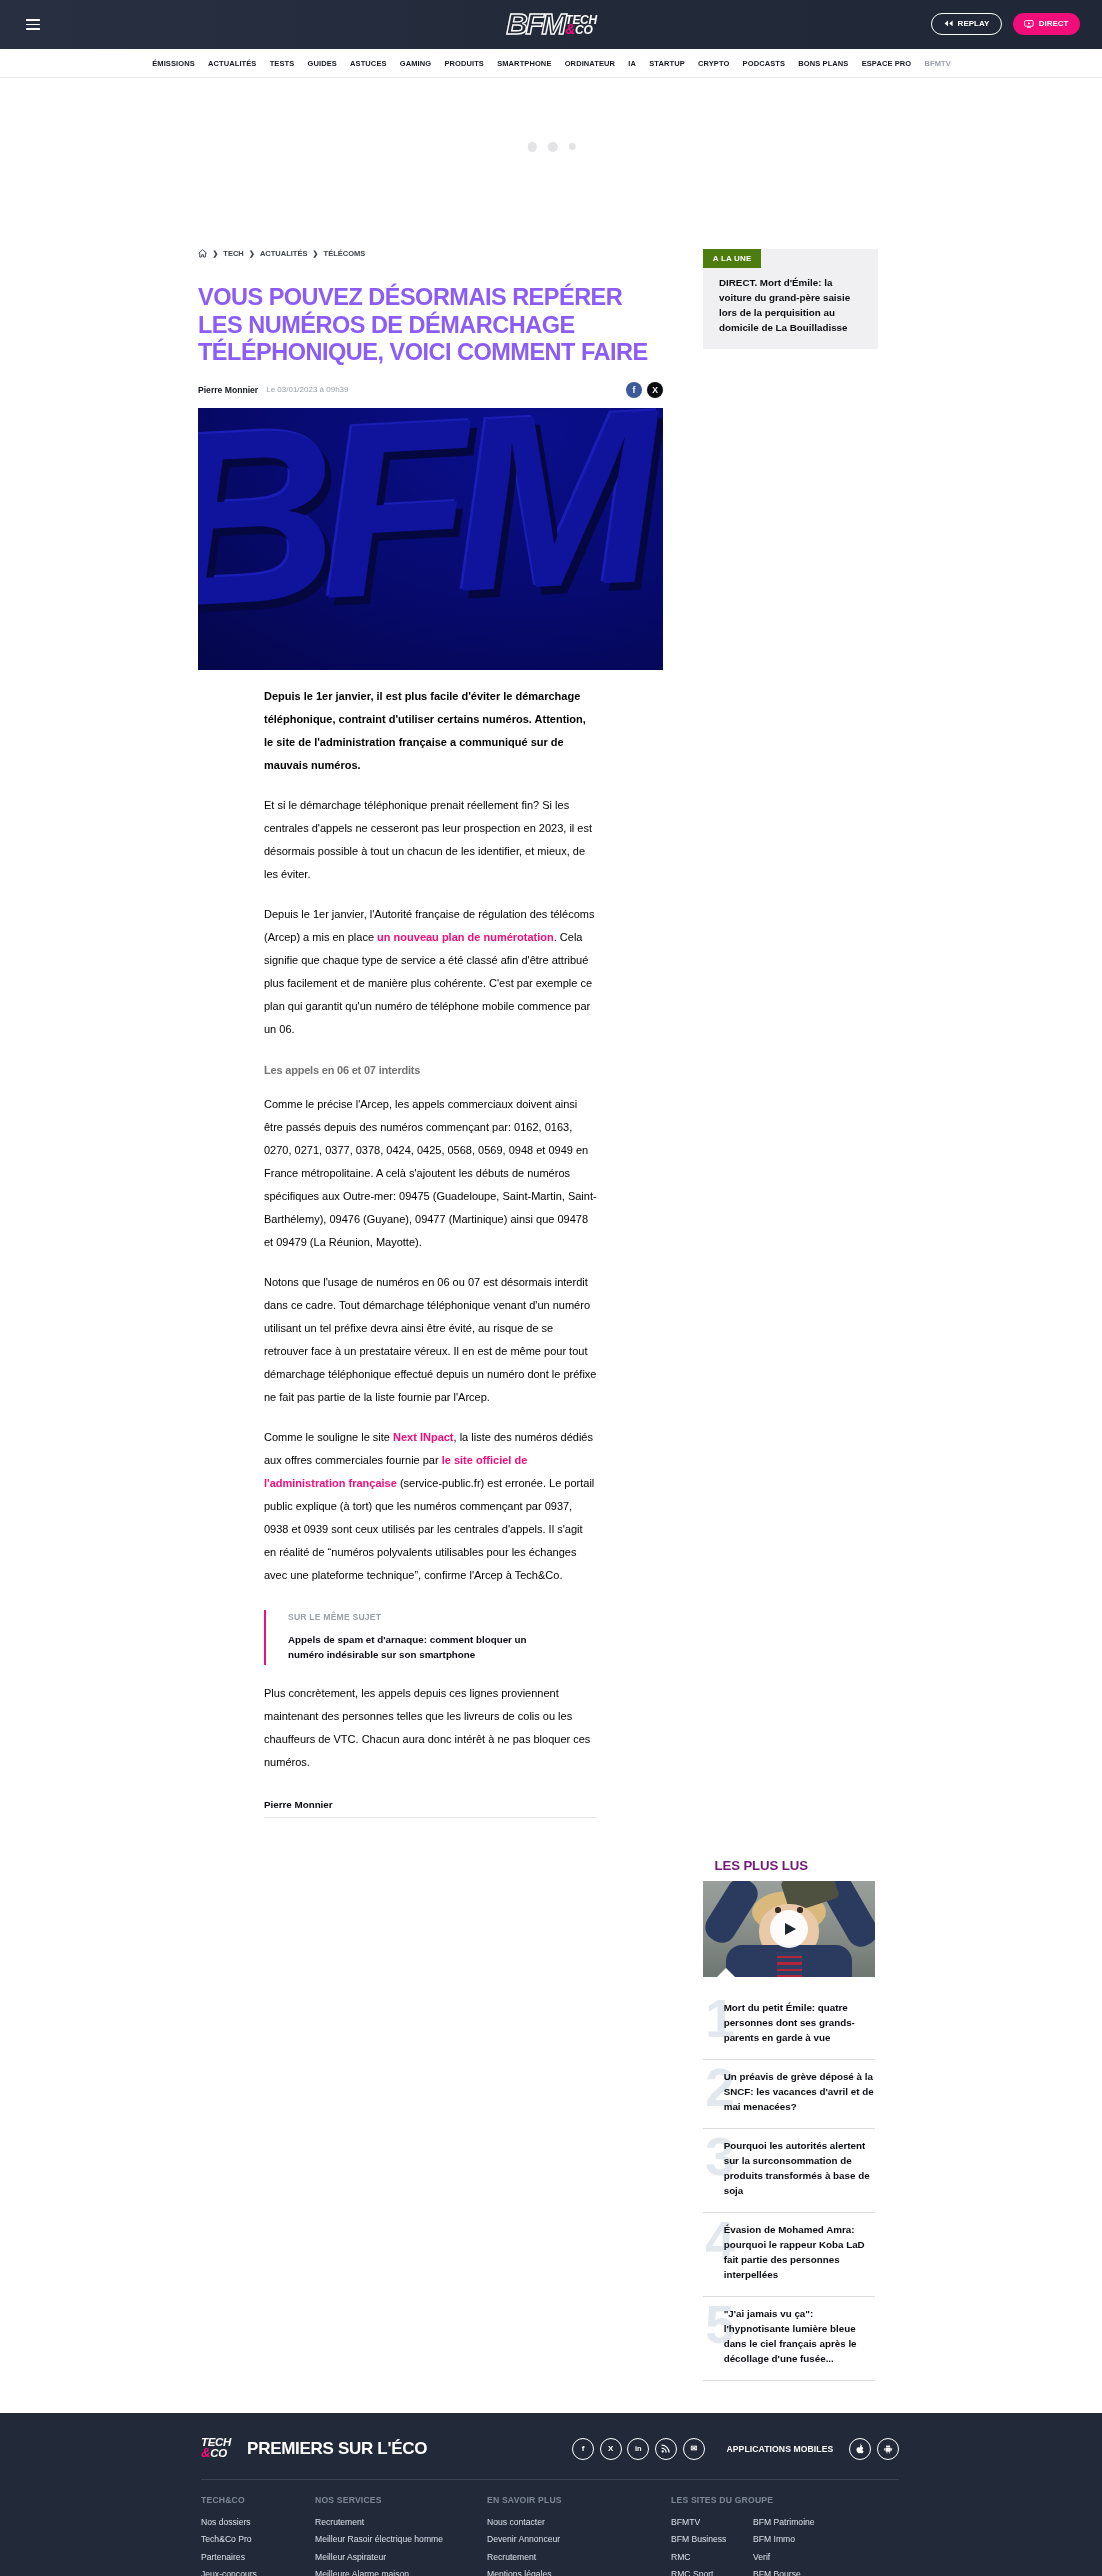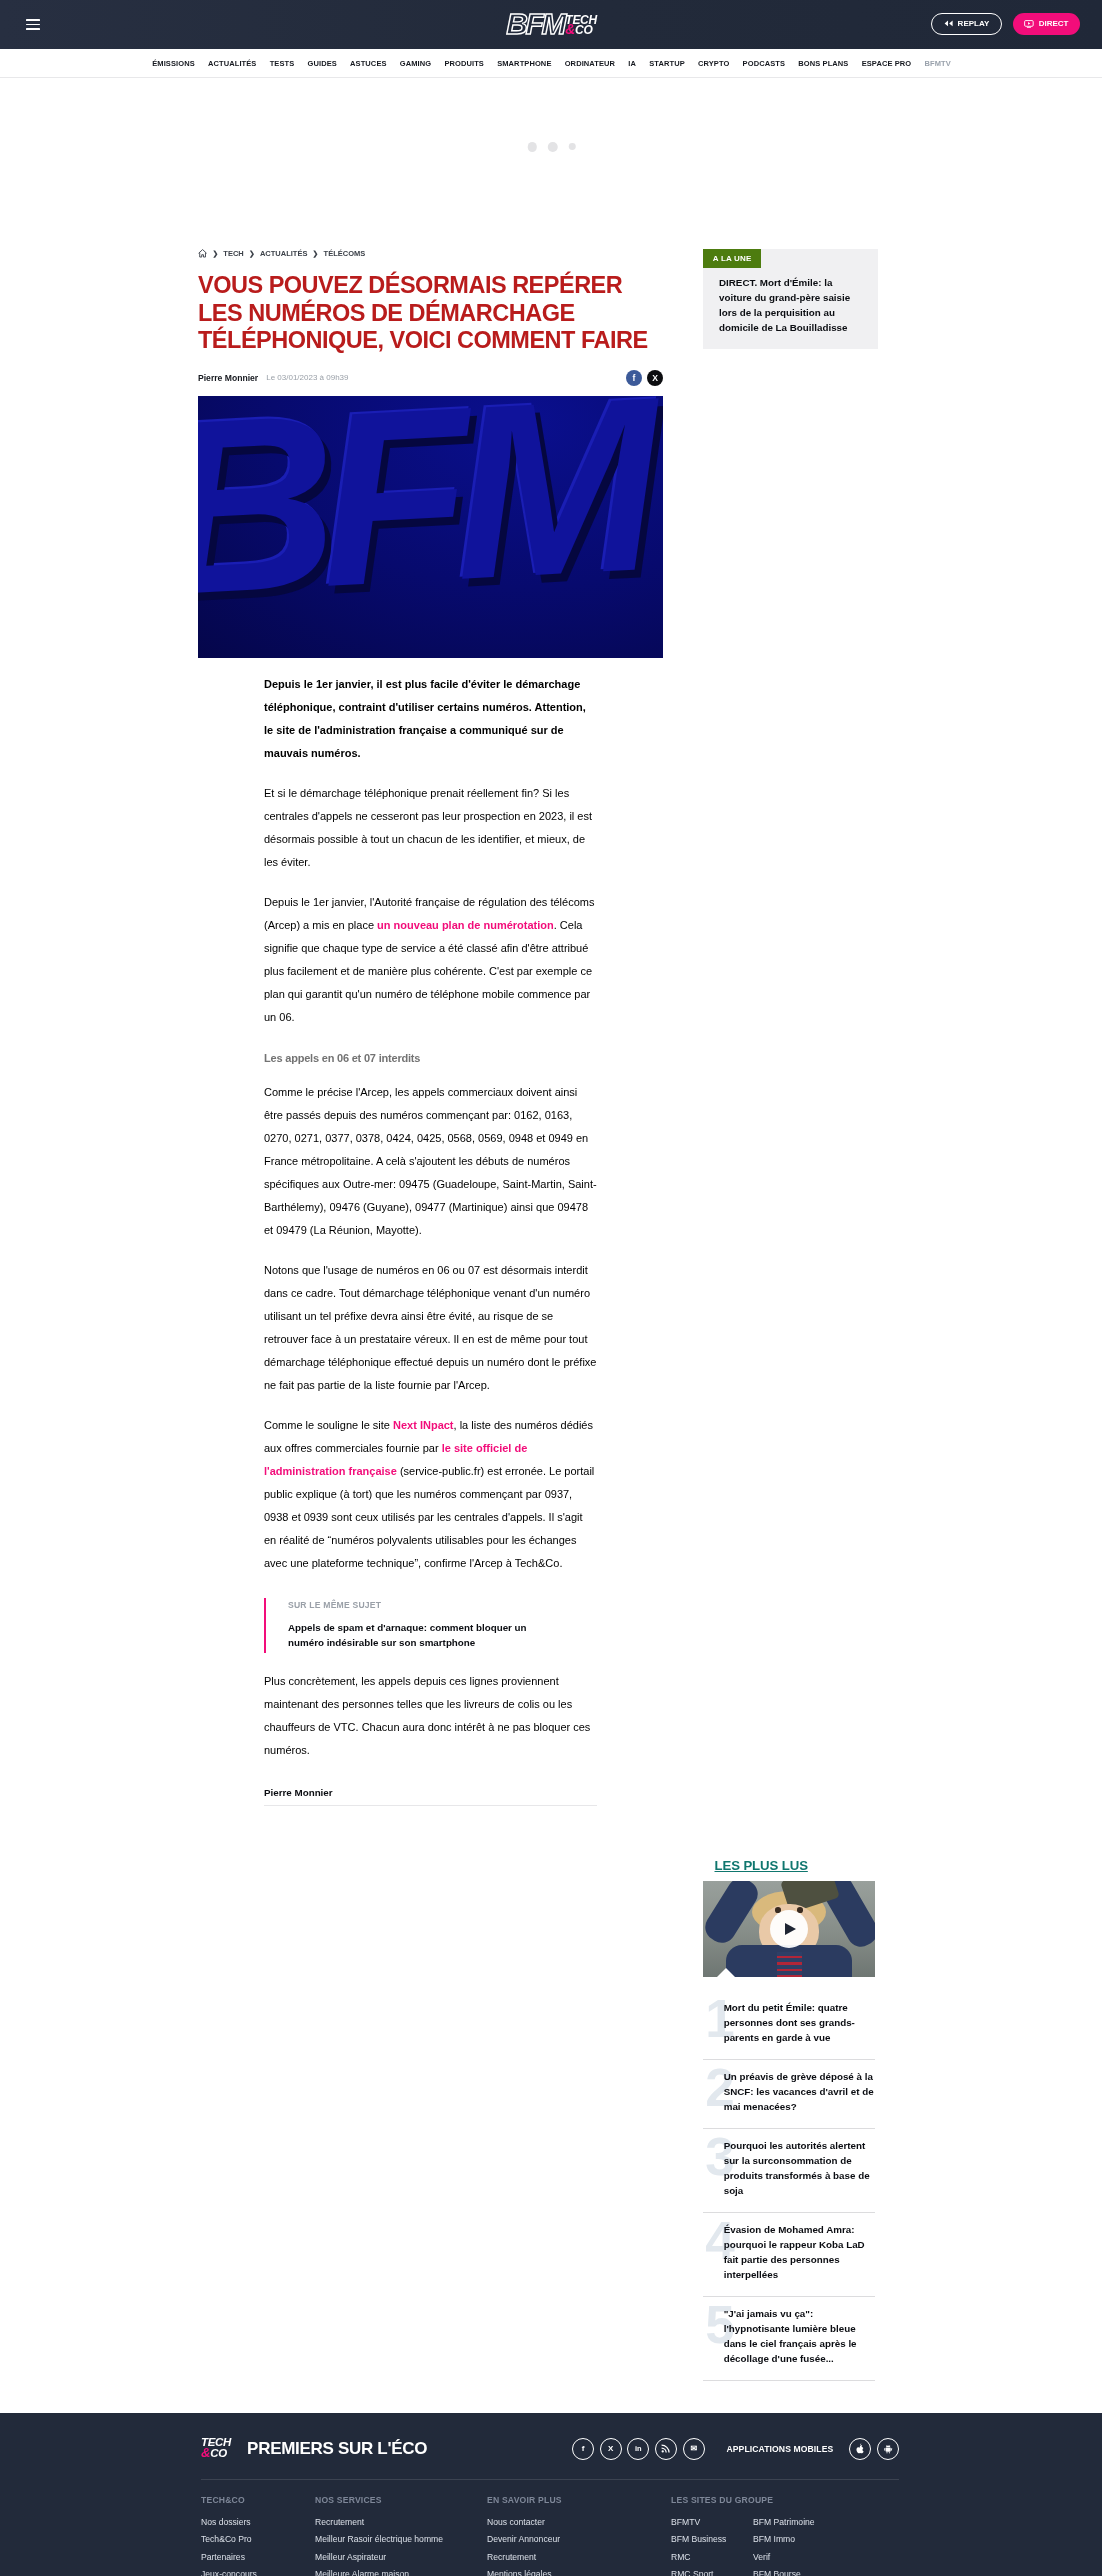--- a/index.html
+++ b/index.html
@@ -34,21 +34,21 @@
   .main-grid { width:683px; margin-left:198px; display:flex; gap:40px; min-height:2013px; margin-bottom:32px; }
   .col-article { width:465px; flex:none; }
   .col-side { width:178px; flex:none; }
 
   
   .breadcrumb { display:flex; align-items:center; gap:5.2px; font-size:7.5px; font-weight:700; color:#3c4149; }
   .breadcrumb .sep { color:#3c4149; font-size:6.9px; }
   .crumb { cursor:pointer; }
 
   
-  .art-title { margin-top:14px; font-size:23.5px; line-height:27.6px; font-weight:800; letter-spacing:-0.5px; color:#b91c1c; }
+  .art-title { margin-top:26px; font-size:23.5px; line-height:27.6px; font-weight:800; letter-spacing:-0.5px; color:#8b5cf6; }
   .meta-row { margin-top:15px; display:flex; align-items:center; }
   .meta-author { font-size:8.6px; font-weight:700; color:#14171d; }
   .meta-date { font-size:8px; color:#9aa0a8; margin-left:8px; }
   .share { margin-left:auto; display:flex; gap:5.2px; }
   .share .circ { width:16px; height:16px; border-radius:50%; display:flex; align-items:center; justify-content:center; color:#fff; font-size:8.6px; font-weight:700; cursor:pointer; }
   .circ.fb { background:#3c5a99; }
   .circ.xx { background:#0c0d10; }
 
   
   .hero { margin-top:10.3px; width:465px; height:262px; overflow:hidden; position:relative; background:radial-gradient(120% 140% at 70% 10%, #0a0f8e 0%, #070a6e 45%, #04053f 100%); }
@@ -66,21 +66,21 @@
   .signature { margin-top:25px; font-size:9.8px; font-weight:700; color:#0b0d12; }
   .sig-rule { margin-top:6.9px; border:none; border-top:0.6px solid #e7e7e9; }
 
   
   .une-box { background:#f0f0f2; width:175px; }
   .une-label { display:inline-block; background:#4d7c0f; color:#fff; font-size:8px; font-weight:800; letter-spacing:0.2px; padding:5.2px 9.8px; }
   .une-title { display:block; padding:6.9px 11.5px 13.8px 16px; font-size:9.8px; line-height:15px; font-weight:700; color:#0b0d12; text-decoration:none; cursor:pointer; }
 
   
   .most-read { margin-top:1509px; }
-  .mr-heading { padding-left:11.5px; font-size:13.2px; font-weight:800; letter-spacing:-0.1px; color:#0f766e;text-decoration:underline; }
+  .mr-heading { padding-left:11.5px; font-size:13.2px; font-weight:800; letter-spacing:-0.1px; color:#701a75; }
   .mr-thumb { margin-top:8px; width:172px; height:96px; position:relative; overflow:hidden; background:linear-gradient(180deg,#99a09c 0%,#868d88 55%,#6e7672 100%); cursor:pointer; }
   .boy-hair { position:absolute; left:49px; top:10.3px; width:74px; height:42px; border-radius:50%; background:#d9b97c; }
   .boy-face { position:absolute; left:56px; top:23px; width:60px; height:55px; border-radius:48%; background:#e9c9a7; }
   .boy-eye { position:absolute; top:26.4px; width:5.7px; height:5.7px; border-radius:50%; background:#3a2c22; }
   .boy-body { position:absolute; left:23px; top:64px; width:126px; height:40px; border-radius:16px 16px 0 0; background:#2b3b60; }
   .boy-shirt { position:absolute; left:74px; top:71px; width:25px; height:25px; background:repeating-linear-gradient(180deg,#2e3f66 0 4px,#b12638 4px 6.3px); }
   .boy-arm-l { position:absolute; left:12.6px; top:-4.6px; width:31px; height:69px; border-radius:13.8px; background:#2b3b60; transform:rotate(32deg); }
   .boy-arm-r { position:absolute; right:9.2px; top:-6.9px; width:31px; height:75px; border-radius:13.8px; background:#2b3b60; transform:rotate(-30deg); }
   .boy-cap { position:absolute; right:39px; top:-8px; width:52px; height:33px; border-radius:4.6px; background:#4e5040; transform:rotate(-18deg); }
   .play-btn { position:absolute; left:67px; top:29px; width:38px; height:38px; border-radius:50%; background:rgba(255,255,255,0.94); display:flex; align-items:center; justify-content:center; }

